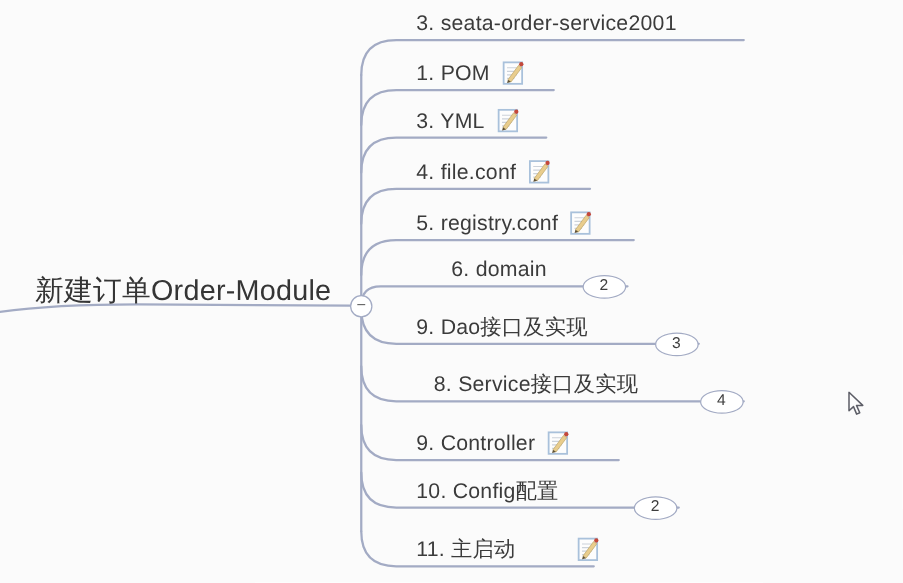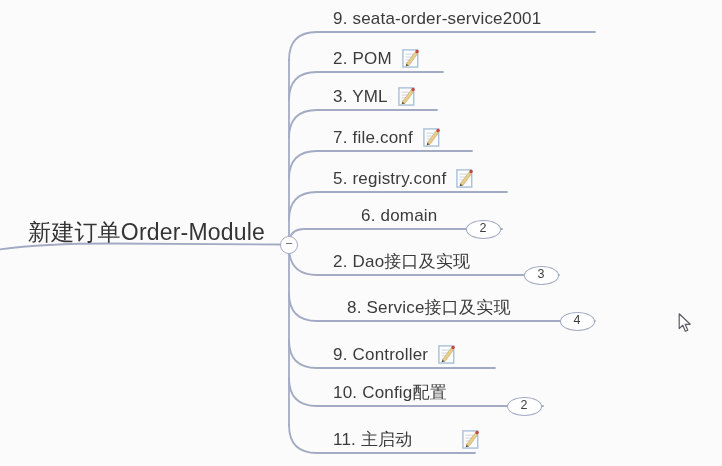--- a/index.html
+++ b/index.html
@@ -40,24 +40,24 @@
     </svg>
 
   <div id="root-topic">
     <span>新建订单Order-Module</span>
   </div>
 
   <div id="collapse-btn">−</div>
 
   <div id="topics">
       <div class="topic" style="left: 333px; top: 2px;">
-    <span class="tlabel">9. seata-order-service2001</span>
+    <span class="tlabel">3. seata-order-service2001</span>
   </div>
       <div class="topic" style="left: 333px; top: 42px;">
-    <span class="tlabel">2. POM</span>
+    <span class="tlabel">1. POM</span>
   <svg class="note-icon" viewBox="0 0 22 23">
     <rect x="2" y="3" width="15.5" height="18" fill="#fdfdfd" stroke="#a9c1db" stroke-width="1.5"></rect>
     <line x1="4.8" y1="7.5" x2="13" y2="7.5" stroke="#ccd2da" stroke-width="1"></line>
     <line x1="4.8" y1="10.5" x2="13" y2="10.5" stroke="#ccd2da" stroke-width="1"></line>
     <line x1="4.8" y1="13.5" x2="13" y2="13.5" stroke="#ccd2da" stroke-width="1"></line>
     <line x1="4.8" y1="16.5" x2="11" y2="16.5" stroke="#ccd2da" stroke-width="1"></line>
     <polygon points="5.6,17.6 14.6,5.4 17.2,7.4 8.2,19.4" fill="#e9cd8d" stroke="#bda568" stroke-width="0.6"></polygon>
     <polygon points="5.6,17.6 8.2,19.4 4.9,20.2" fill="#5e5033"></polygon>
     <circle cx="16.8" cy="4.6" r="1.8" fill="#c4483a"></circle>
   </svg>
@@ -69,21 +69,21 @@
     <line x1="4.8" y1="7.5" x2="13" y2="7.5" stroke="#ccd2da" stroke-width="1"></line>
     <line x1="4.8" y1="10.5" x2="13" y2="10.5" stroke="#ccd2da" stroke-width="1"></line>
     <line x1="4.8" y1="13.5" x2="13" y2="13.5" stroke="#ccd2da" stroke-width="1"></line>
     <line x1="4.8" y1="16.5" x2="11" y2="16.5" stroke="#ccd2da" stroke-width="1"></line>
     <polygon points="5.6,17.6 14.6,5.4 17.2,7.4 8.2,19.4" fill="#e9cd8d" stroke="#bda568" stroke-width="0.6"></polygon>
     <polygon points="5.6,17.6 8.2,19.4 4.9,20.2" fill="#5e5033"></polygon>
     <circle cx="16.8" cy="4.6" r="1.8" fill="#c4483a"></circle>
   </svg>
       </div>
       <div class="topic" style="left: 333px; top: 121px;">
-    <span class="tlabel">7. file.conf</span>
+    <span class="tlabel">4. file.conf</span>
   <svg class="note-icon" viewBox="0 0 22 23">
     <rect x="2" y="3" width="15.5" height="18" fill="#fdfdfd" stroke="#a9c1db" stroke-width="1.5"></rect>
     <line x1="4.8" y1="7.5" x2="13" y2="7.5" stroke="#ccd2da" stroke-width="1"></line>
     <line x1="4.8" y1="10.5" x2="13" y2="10.5" stroke="#ccd2da" stroke-width="1"></line>
     <line x1="4.8" y1="13.5" x2="13" y2="13.5" stroke="#ccd2da" stroke-width="1"></line>
     <line x1="4.8" y1="16.5" x2="11" y2="16.5" stroke="#ccd2da" stroke-width="1"></line>
     <polygon points="5.6,17.6 14.6,5.4 17.2,7.4 8.2,19.4" fill="#e9cd8d" stroke="#bda568" stroke-width="0.6"></polygon>
     <polygon points="5.6,17.6 8.2,19.4 4.9,20.2" fill="#5e5033"></polygon>
     <circle cx="16.8" cy="4.6" r="1.8" fill="#c4483a"></circle>
   </svg>
@@ -99,21 +99,21 @@
     <polygon points="5.6,17.6 14.6,5.4 17.2,7.4 8.2,19.4" fill="#e9cd8d" stroke="#bda568" stroke-width="0.6"></polygon>
     <polygon points="5.6,17.6 8.2,19.4 4.9,20.2" fill="#5e5033"></polygon>
     <circle cx="16.8" cy="4.6" r="1.8" fill="#c4483a"></circle>
   </svg>
       </div>
       <div class="topic" style="left: 333px; top: 199px; margin-left: 28px;">
     <span class="tlabel">6. domain</span>
   </div>
       <div class="badge" style="left: 465.5px; top: 219.5px;">2</div>
       <div class="topic" style="left: 333px; top: 245px;">
-    <span class="tlabel">2. Dao接口及实现</span>
+    <span class="tlabel">9. Dao接口及实现</span>
   </div>
       <div class="badge" style="left: 523.5px; top: 265.5px;">3</div>
       <div class="topic" style="left: 331px; top: 291px; margin-left: 16px;">
     <span class="tlabel">8. Service接口及实现</span>
   </div>
       <div class="badge" style="left: 559.5px; top: 311.5px;">4</div>
       <div class="topic" style="left: 333px; top: 338px;">
     <span class="tlabel">9. Controller</span>
   <svg class="note-icon" viewBox="0 0 22 23">
     <rect x="2" y="3" width="15.5" height="18" fill="#fdfdfd" stroke="#a9c1db" stroke-width="1.5"></rect>

